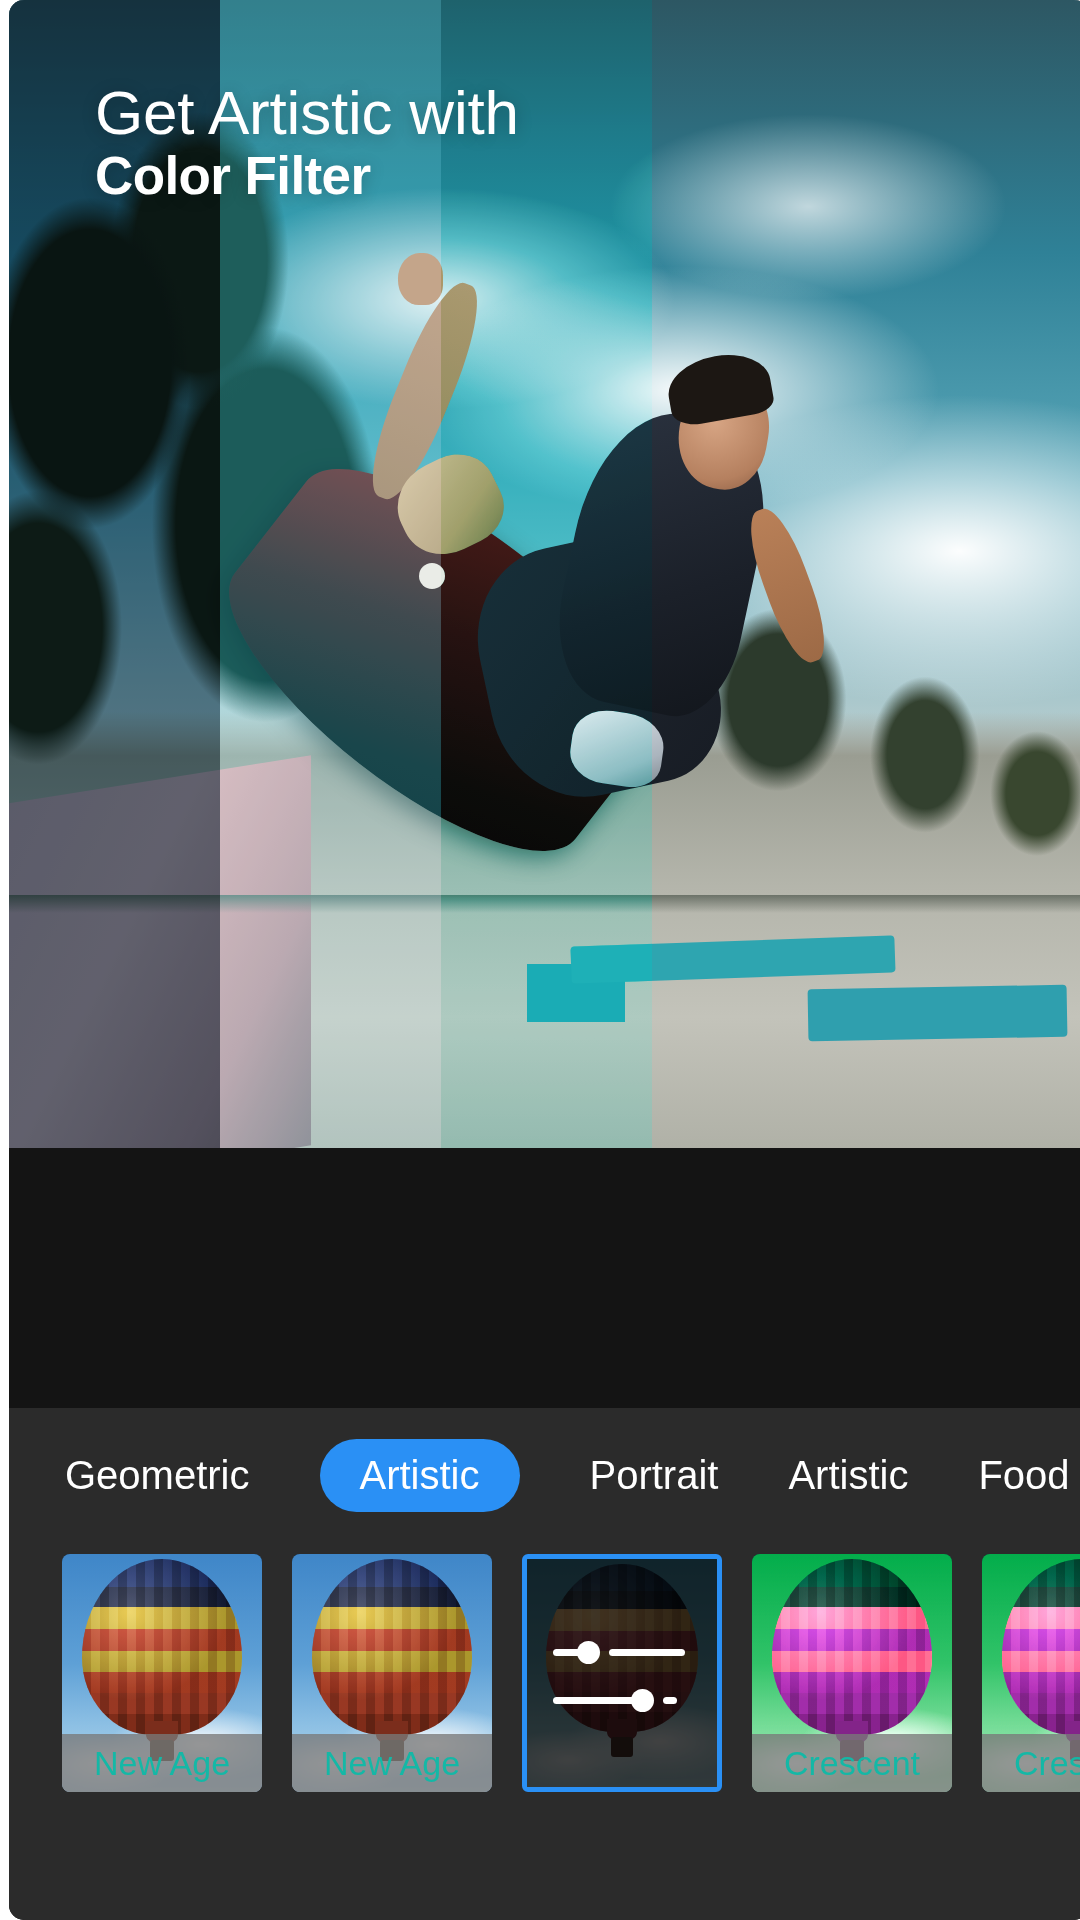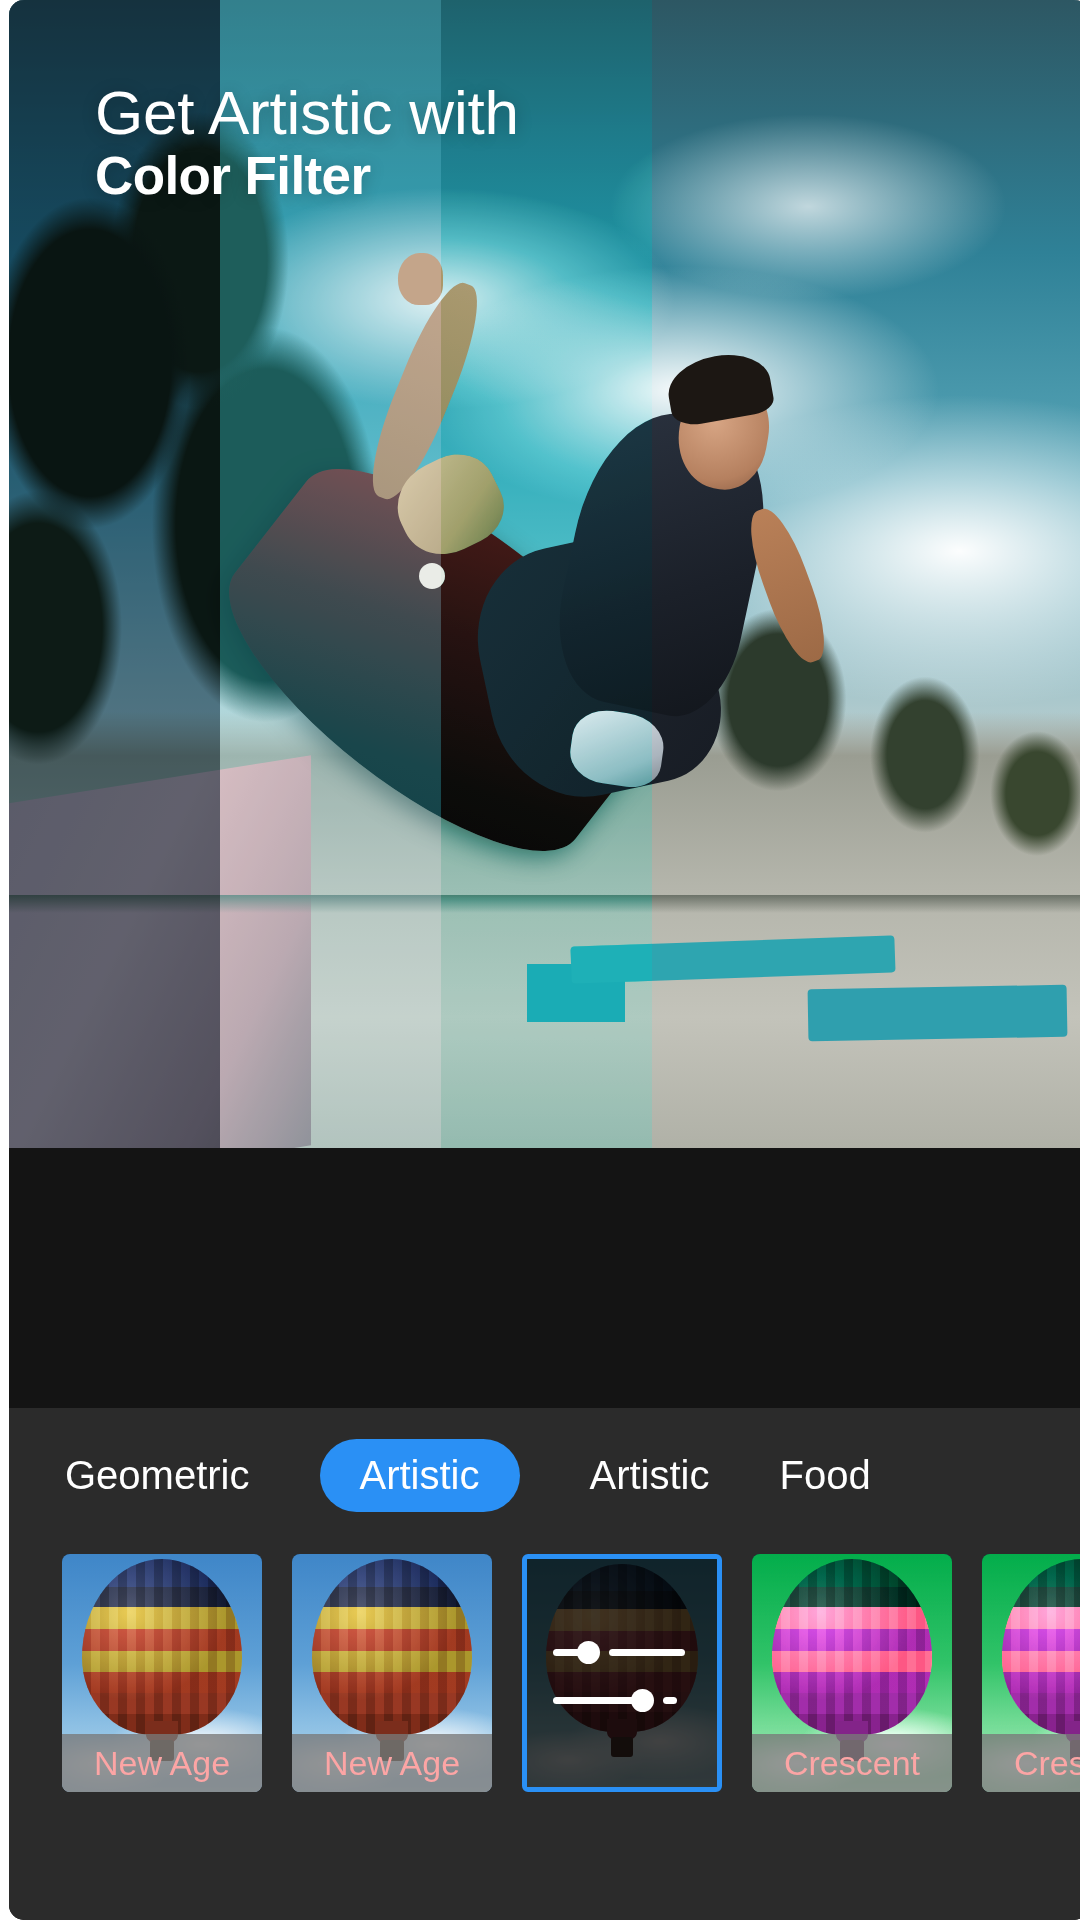--- a/index.html
+++ b/index.html
@@ -264,21 +264,21 @@
     position:absolute; left:44%; top:78%;
     width:12%; height:9%;
     background:#4a3322;
     border-radius:3px;
   }
 
   .thumb-label {
     position:absolute; left:0; right:0; bottom:0;
     height:58px;
     background:rgba(120,120,120,.78);
-    color:#fca5a5;
+    color:#14b8a6;
     font-size:34px;
     display:flex; align-items:center; justify-content:center;
     white-space:nowrap;
   }
   .thumb.selected .thumb-label {
     background:rgba(24,24,24,.82);
     color:#7e7e7e;
   }
 
   
@@ -334,20 +334,21 @@
       <div class="l2">Color Filter</div>
     </div>
   </div>
 
   <div id="gap"></div>
 
   <div id="panel">
     <div id="tabs">
         <div class="tab">Geometric</div>
         <div class="tab active">Artistic</div>
+        <div class="tab">Portrait</div>
         <div class="tab">Artistic</div>
         <div class="tab">Food</div>
       </div>
     <div id="strip">
         <div class="thumb">
           <div class="thumb-img" style="filter: hue-rotate(0deg) saturate(1) brightness(1);">
             <div class="balloon-sky"></div>
             <div class="balloon-body"></div>
             <div class="balloon-neck"></div>
             <div class="balloon-basket"></div>

